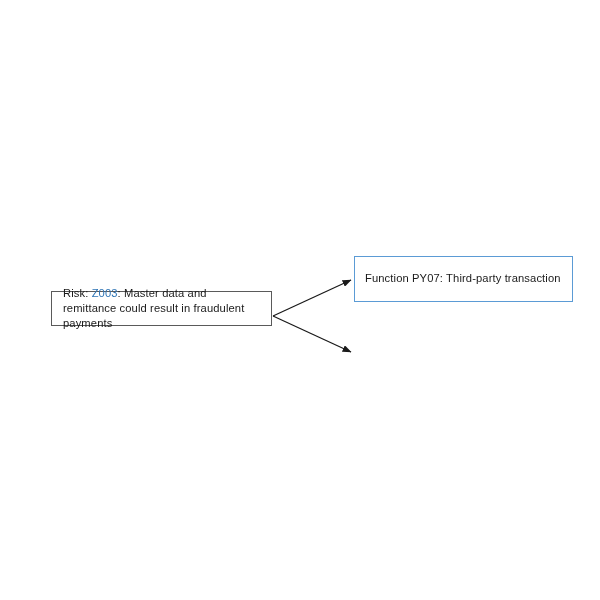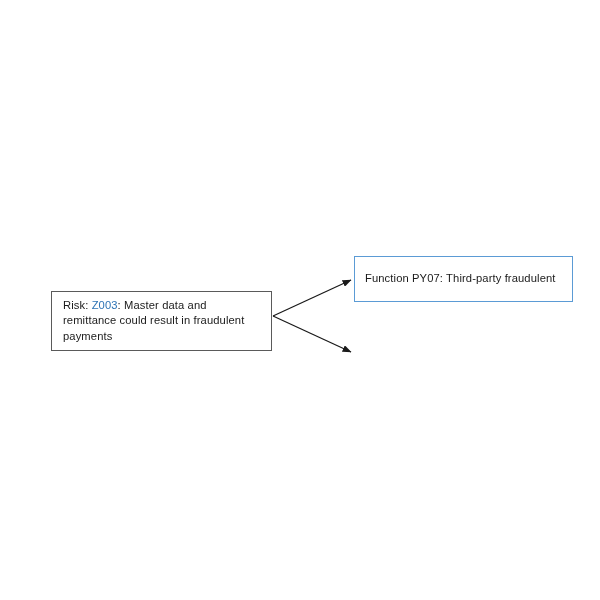--- a/index.html
+++ b/index.html
@@ -42,21 +42,21 @@
     line-height: 15.3px;
     color: #1a1a1a;
     letter-spacing: 0.01em;
     padding: 0 10px;
     width: 100%;
   }
   #risk-node {
     left: 51px;
     top: 291px;
     width: 221px;
-    height: 60px;
+    height: 35px;
     border: 1.2px solid #5a5a5a;
   }
   #risk-node .node-text {
     padding-left: 11px;
     padding-right: 8px;
   }
   #function-node-1 {
     left: 354px;
     top: 256px;
     width: 219px;
@@ -92,17 +92,17 @@
     </defs>
     <line x1="273" y1="316" x2="351" y2="280" stroke="#1a1a1a" stroke-width="1.3" marker-end="url(#arrowhead)"></line>
     <line x1="273" y1="316" x2="351" y2="352" stroke="#1a1a1a" stroke-width="1.3" marker-end="url(#arrowhead)"></line>
   </svg>
 
   <div class="node" id="risk-node">
     <div class="node-text"><span>Risk: </span><span class="code-ref">Z003</span><span>: Master data and remittance could result in fraudulent payments</span></div>
   </div>
 
   <div class="node" id="function-node-1">
-    <div class="node-text"><span>Function </span><span>PY07</span><span>: Third-party fraudulent</span></div>
+    <div class="node-text"><span>Function </span><span>PY07</span><span>: Third-party transaction</span></div>
   </div>
 
 
 </div>
 
 </body></html>

